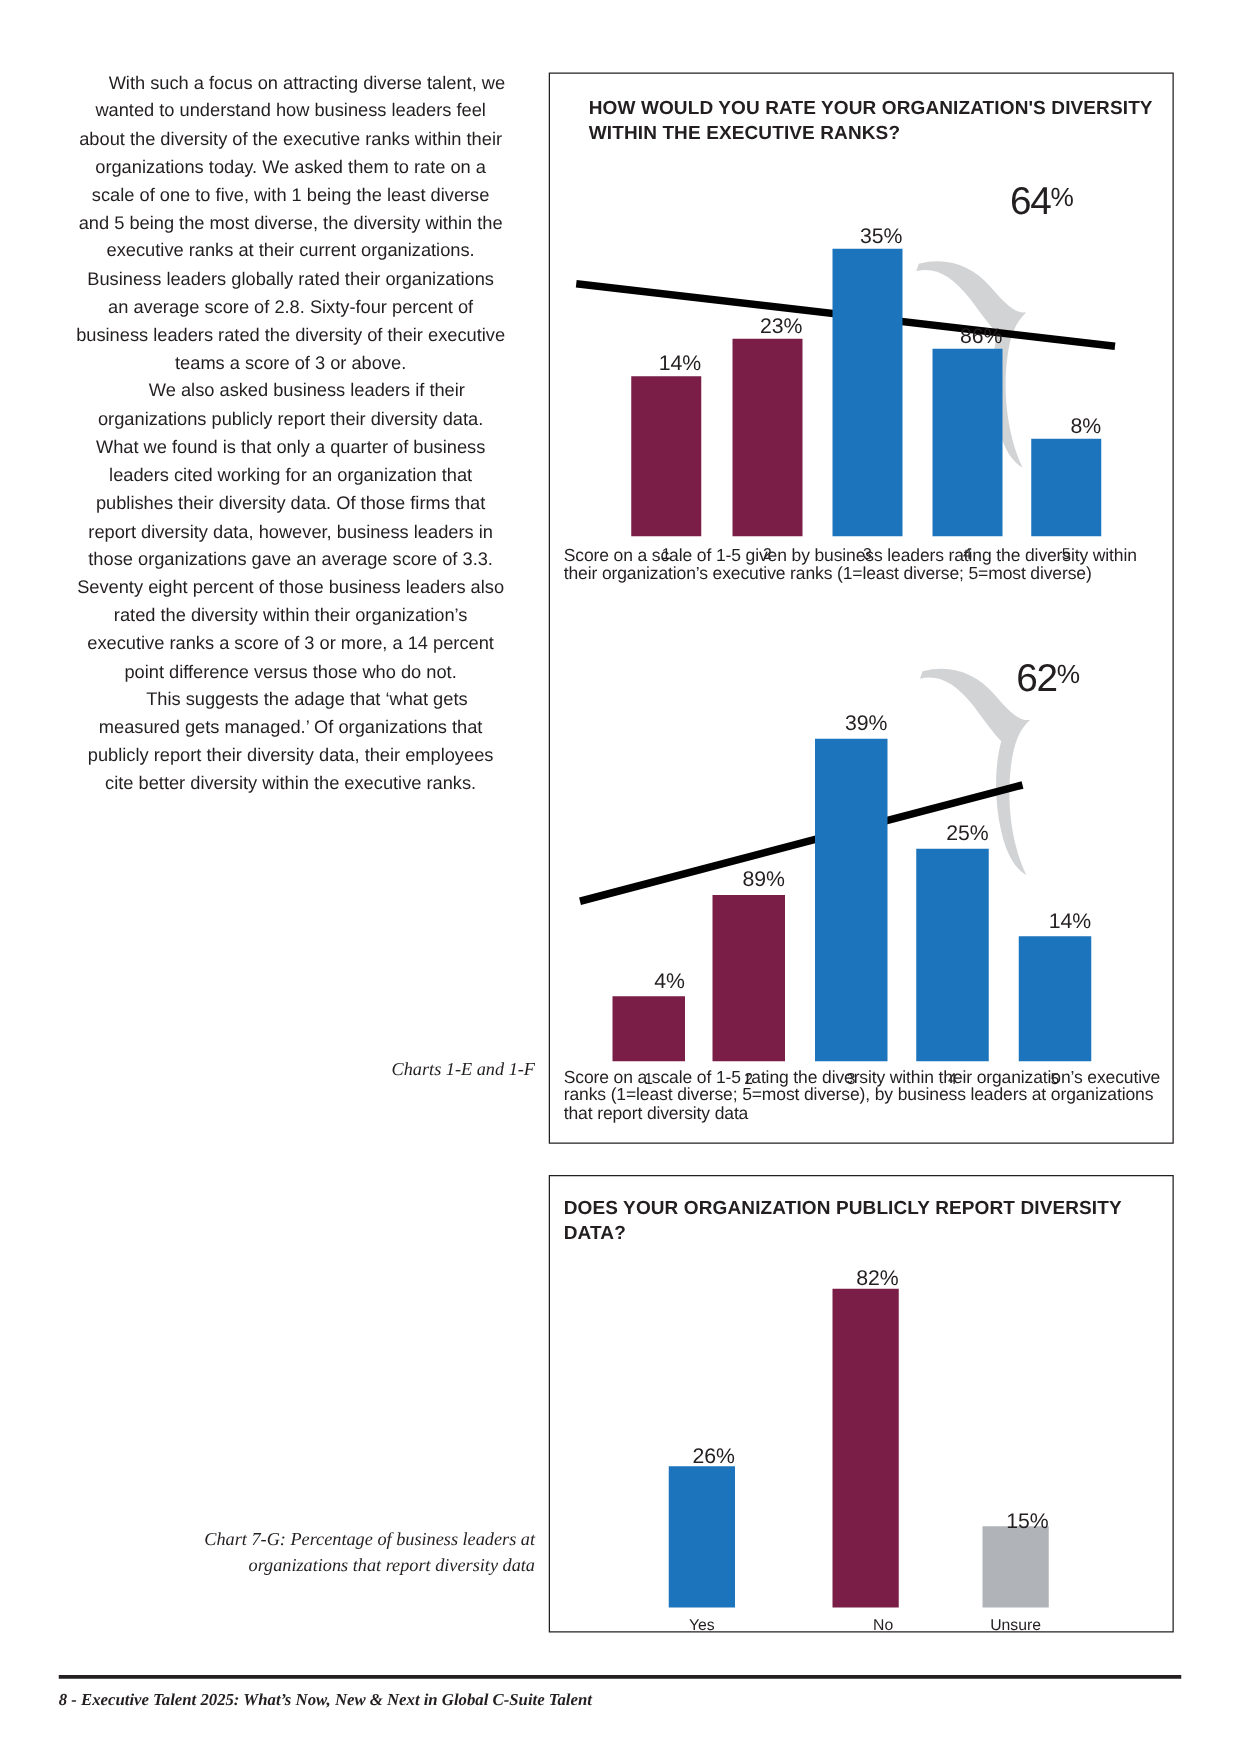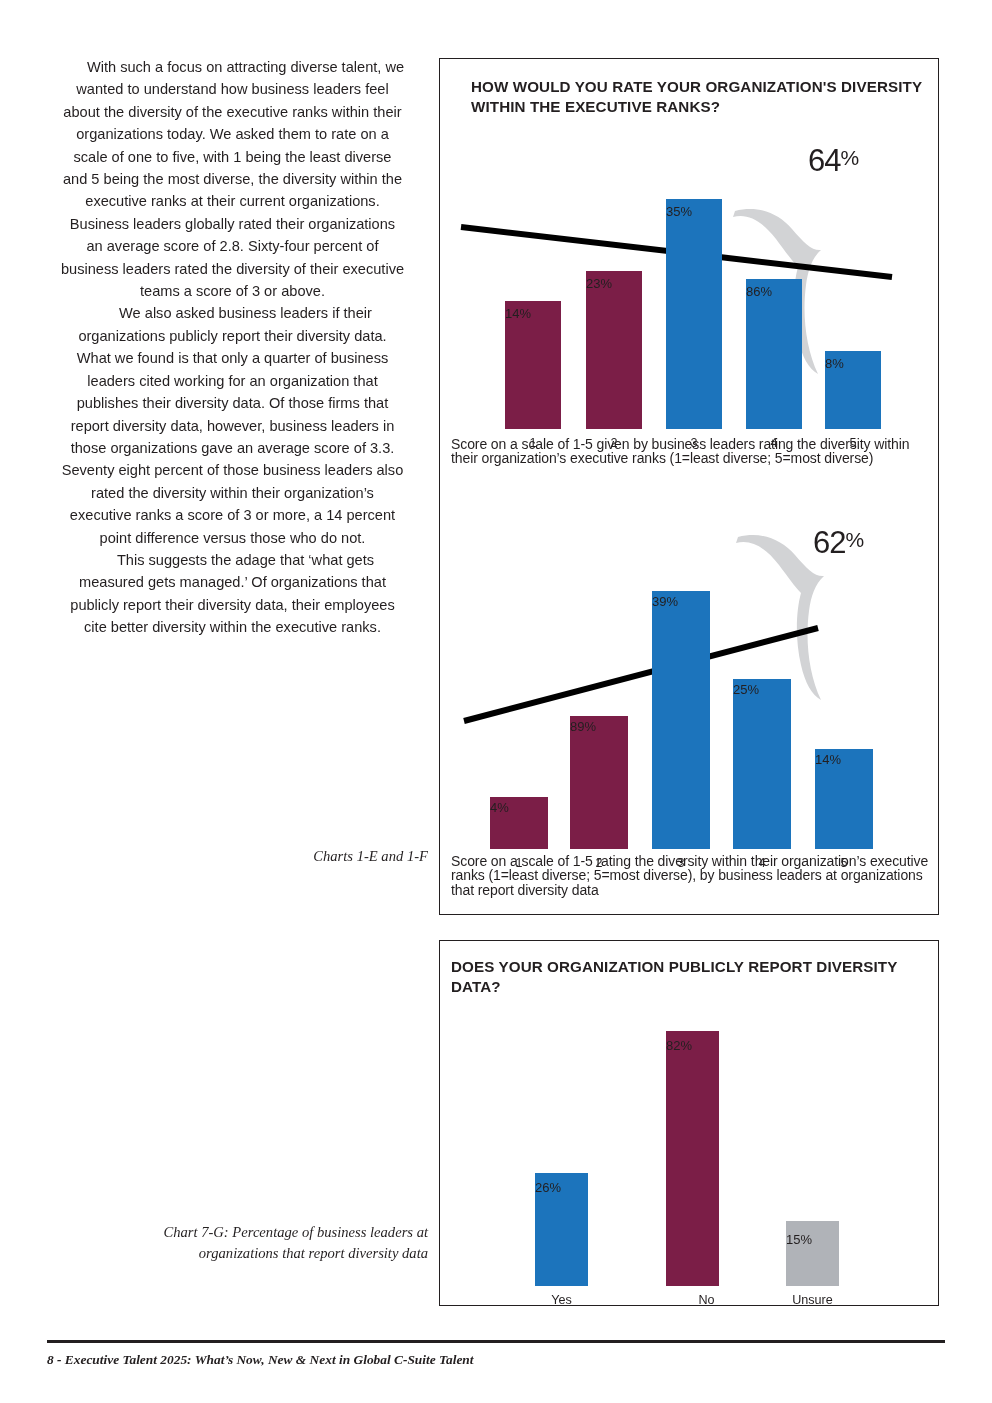--- a/index.html
+++ b/index.html
@@ -91,25 +91,24 @@
     position: absolute;
     bottom: 0;
   }
   .bar-maroon { background: #7b1e47; }
   .bar-blue   { background: #1c74bc; }
   .bar-gray   { background: #b0b3b8; }
 
   .bar-value {
     position: absolute;
     font-family: "Liberation Sans", sans-serif;
-    font-size: 13px;
-    color: #231f20;
-    text-align: left;
-    white-space: nowrap;
-    margin-top: 25px;
+    font-size: 17px;
+    color: #231f20;
+    text-align: right;
+    white-space: nowrap;
   }
   .cat-label {
     position: absolute;
     font-family: "Liberation Sans", sans-serif;
     font-size: 12.6px;
     color: #231f20;
     text-align: center;
     white-space: nowrap;
   }
 

